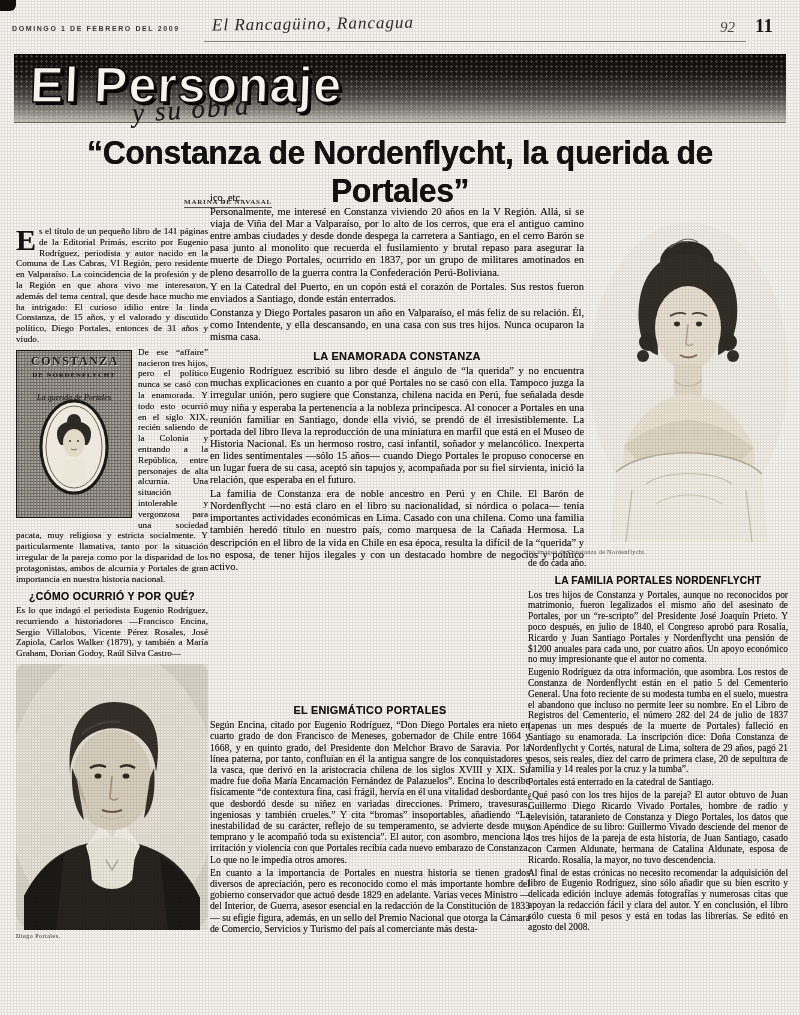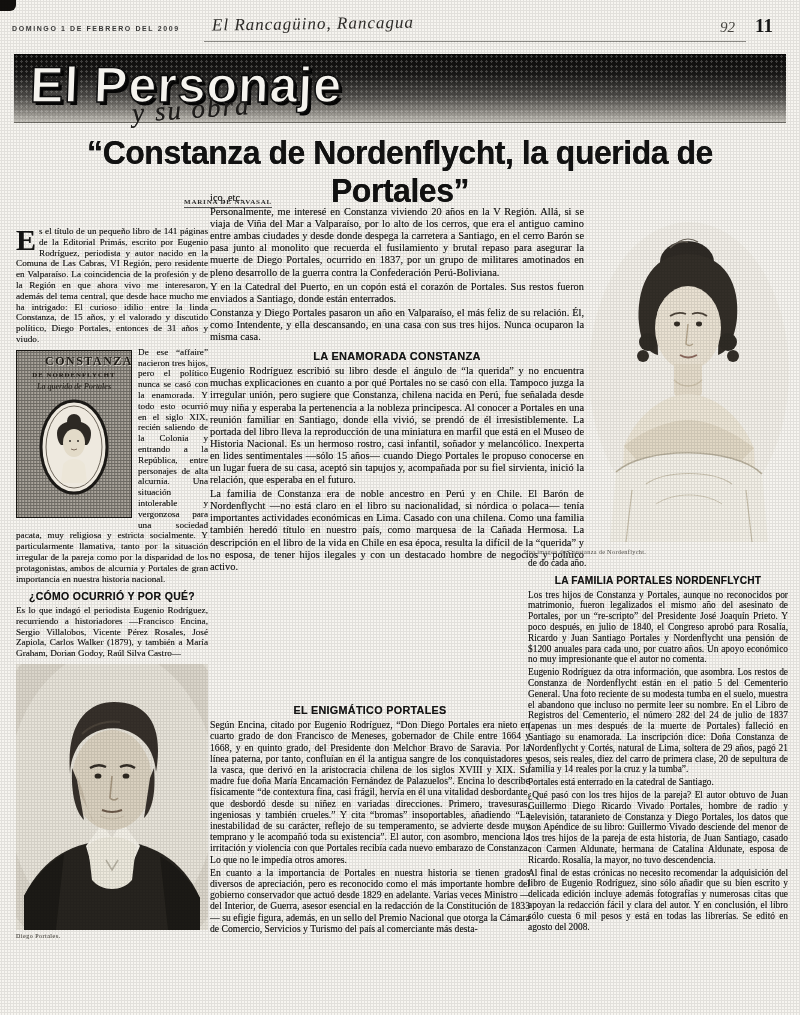--- a/index.html
+++ b/index.html
@@ -47,25 +47,25 @@
         letter-spacing:0.3px;color:#151515;margin:7px 0 3px 0 !important;}
 
   .col1{left:16px;top:226px;width:192px;font-size:9.2px;line-height:10.8px;}
   .col1 .sechead{font-size:10.5px;}
   .dropcap{float:left;font-size:30px;line-height:25px;font-weight:bold;padding:1px 3px 0 0;color:#141414;}
 
   .cover{float:left;width:114px;height:166px;margin:3px 6px 2px 0;border:1.6px solid #171512;
         background:#a9a49b;position:relative;overflow:hidden;}
   .cover::after{content:"";position:absolute;inset:0;
         background-image:radial-gradient(rgba(30,28,24,0.35) 1px, transparent 1.3px);background-size:3px 3px;}
-  .cover-t1{position:absolute;left:15px;top:5px;width:100%;text-align:center;font-size:12px;font-weight:bold;
+  .cover-t1{position:absolute;left:1px;top:5px;width:100%;text-align:center;font-size:12px;font-weight:bold;
         letter-spacing:1.5px;color:#211e19;text-shadow:0.7px 0.7px 0 #d8d4cb;z-index:2;}
   .cover-t2{position:absolute;left:0;top:19px;width:100%;text-align:center;font-size:6.8px;font-weight:bold;
         letter-spacing:1px;color:#27231d;z-index:2;}
-  .cover-sub{position:absolute;left:0;top:31px;width:100%;text-align:center;font-style:italic;
+  .cover-sub{position:absolute;left:0;top:42px;width:100%;text-align:center;font-style:italic;
         font-size:8px;color:#2b2archived721;color:#2b2721;z-index:2;}
   .cover-oval{position:absolute;left:22px;top:48px;width:70px;height:96px;z-index:2;}
 
   .fig{position:relative;}
   .fig svg{display:block;}
 
   .portales-fig{width:192px;height:266px;margin-top:5px;}
   .cap-portales{font-size:6px;color:#6e6a63;letter-spacing:0.5px;margin-top:1px;}
 
   .col2a{left:210px;top:192px;width:374px;font-size:10.4px;line-height:12.1px;}

